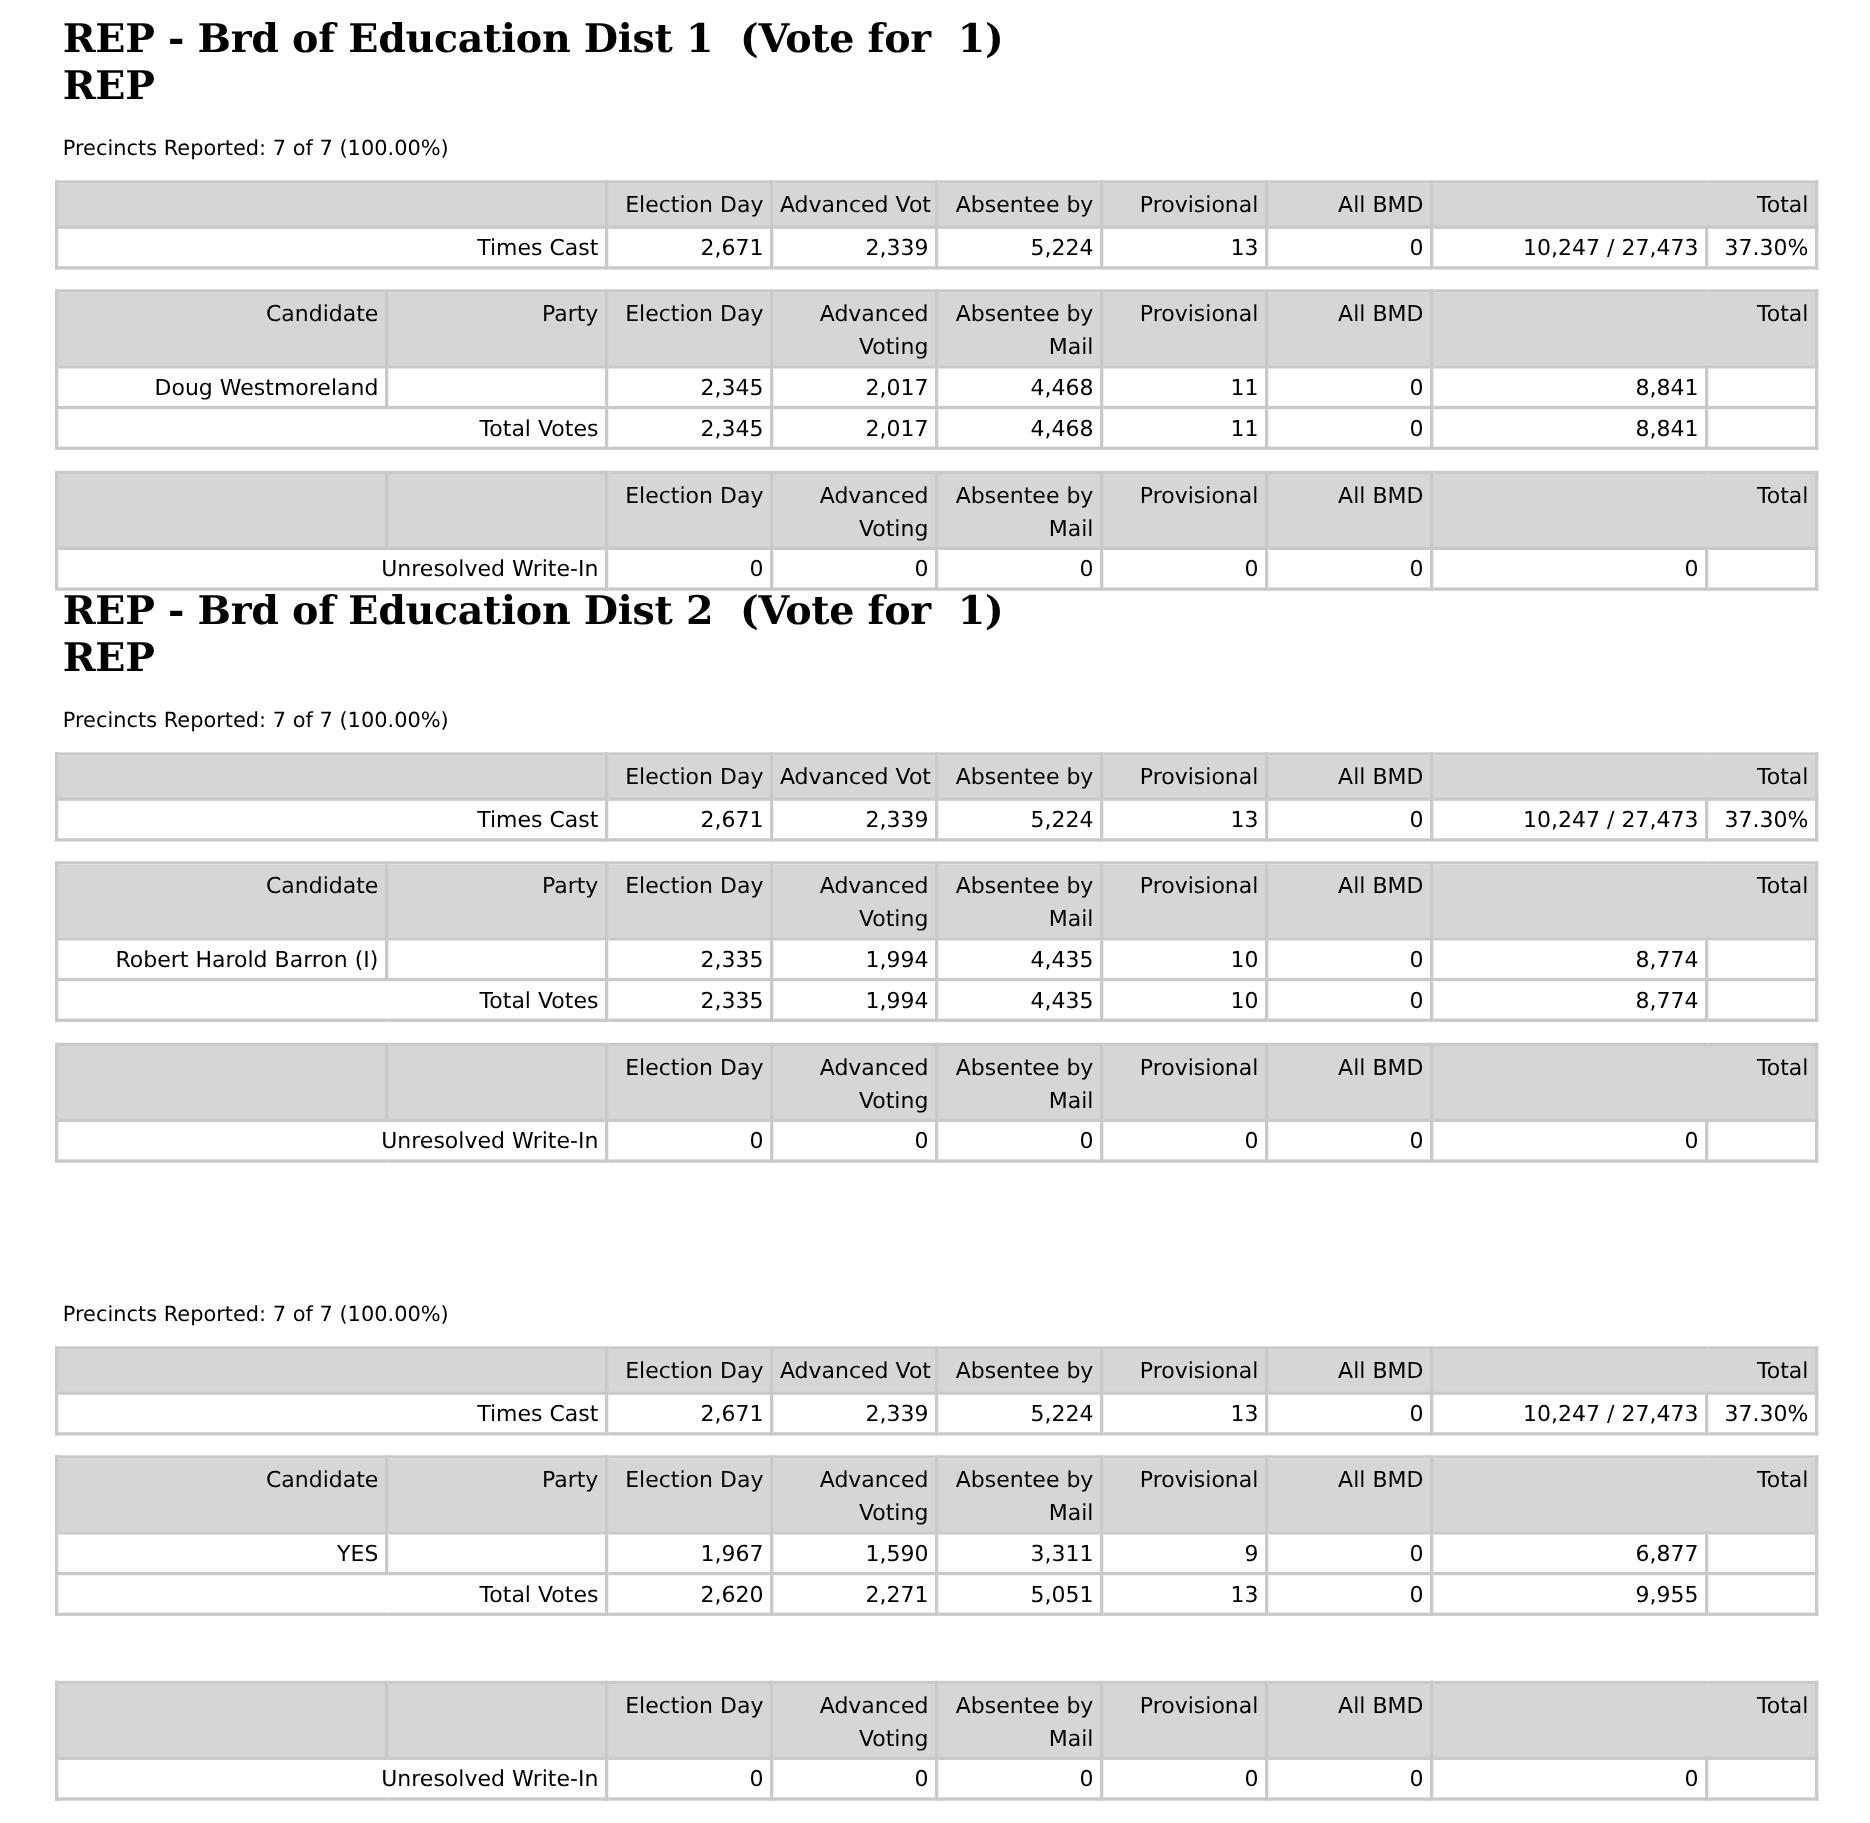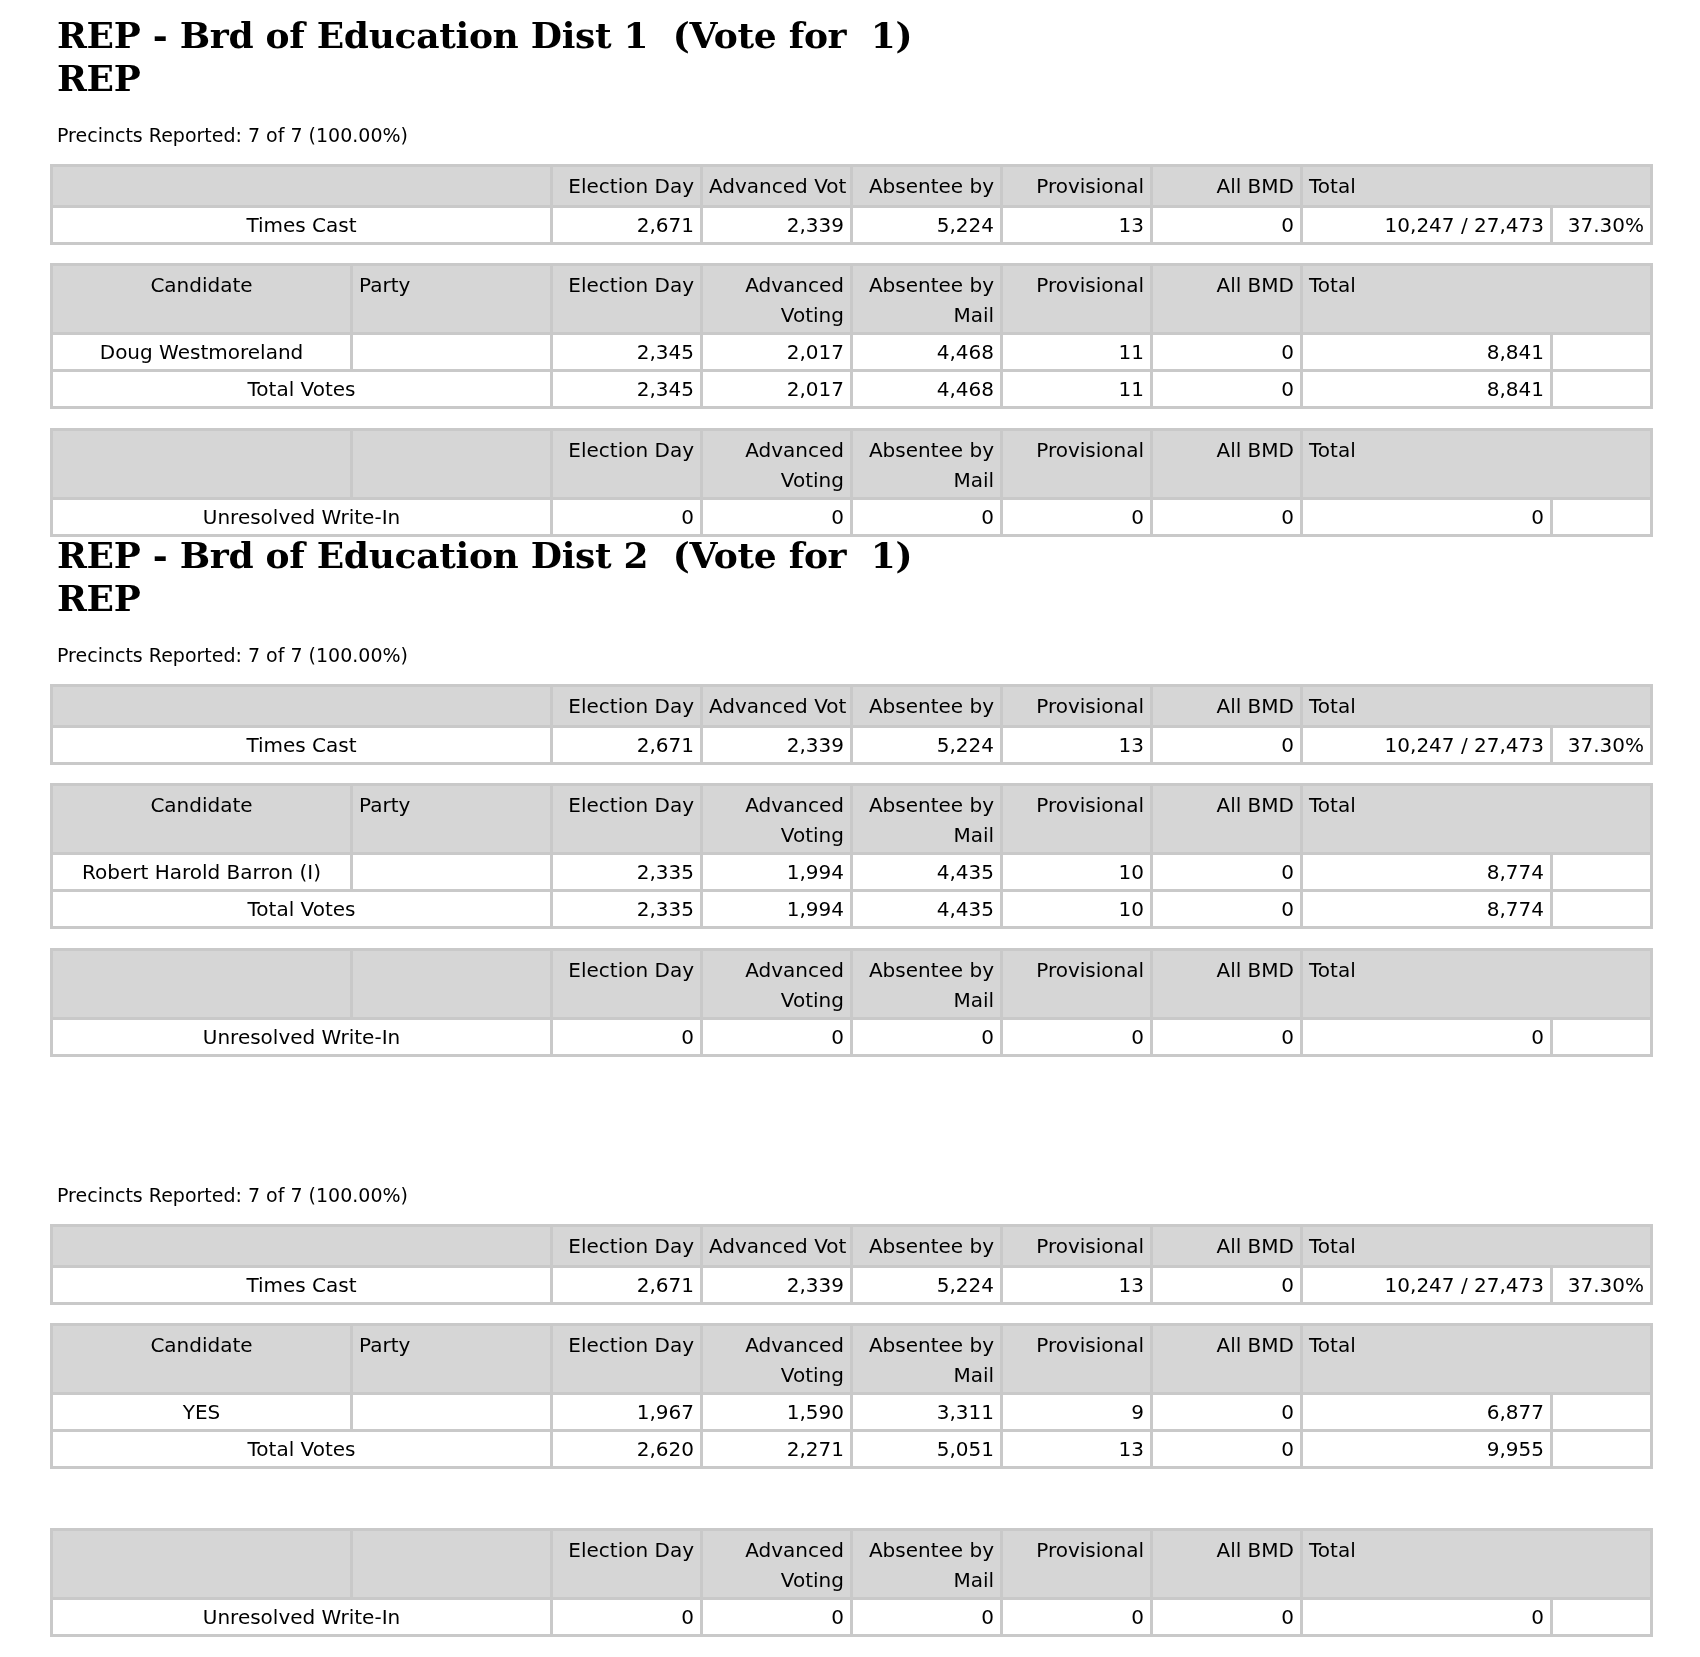--- a/index.html
+++ b/index.html
@@ -8,22 +8,22 @@
   .section { position: absolute; left: 0; width: 1700px; height: 530px; }
   .title { position: absolute; left: 57px; top: 14px; margin: 0;
            font-family: "DejaVu Serif", "Liberation Serif", serif; font-weight: bold;
            font-size: 36px; line-height: 43px; letter-spacing: -0.3px; white-space: pre; }
   .precincts { position: absolute; left: 57px; top: 123px; font-size: 19px; line-height: 24px; }
   table { position: absolute; left: 50px; width: 1600px; border-collapse: collapse; table-layout: fixed;
           font-size: 20px; }
   td, th { border: 3px solid #c9c9c9; padding: 0 6px; overflow: hidden; white-space: nowrap; font-weight: normal; }
   th { background: #d6d6d6; vertical-align: top; text-align: right; line-height: 30px; padding-top: 4px; }
   td { background: #ffffff; text-align: right; line-height: 33px; height: 34px; }
-  td.lbl, th.lbl { text-align: center; }
-  th.center { text-align: left; }
+  td.lbl, th.lbl { text-align: right; }
+  th.center { text-align: right; }
   th.wrap { white-space: normal; }
   .t-cast { top: 164px; }
   .t-cast th { height: 34px; }
   .t-cand { top: 263px; }
   .t-cand th { height: 62px; }
   .t-wi th { height: 62px; }
   td.tot { }
   .pct { text-align: right; }
 </style>
 </head>

